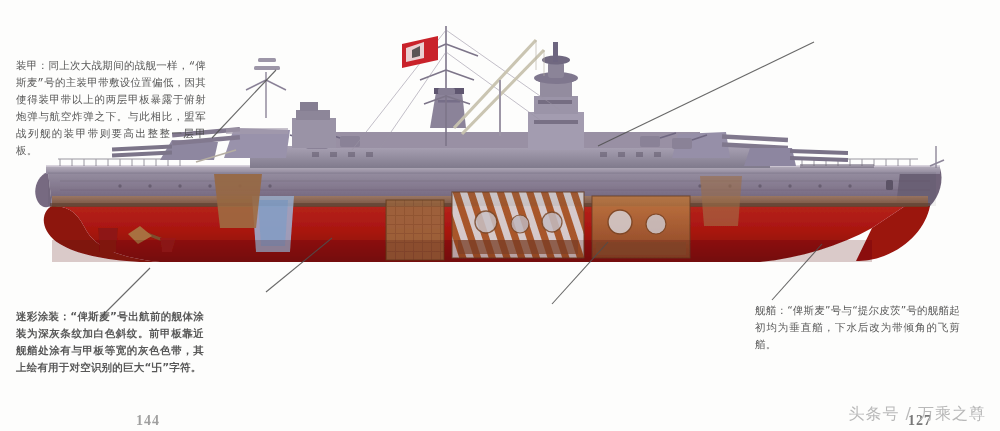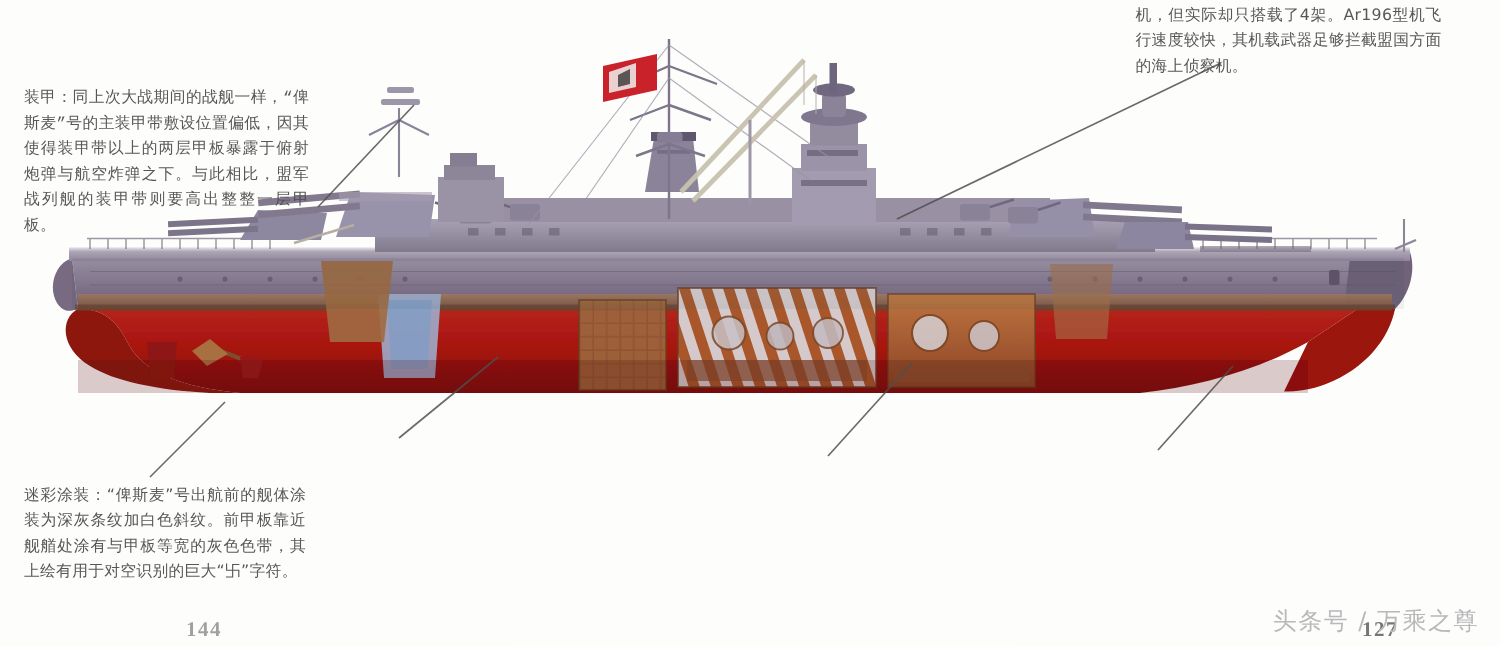--- a/index.html
+++ b/index.html
@@ -26,21 +26,21 @@
     font-size: 10.5px;
     line-height: 1.62;
     letter-spacing: .2px;
     text-align: justify;
     font-family: "DejaVu Sans", "Liberation Sans", sans-serif;
     filter: blur(.18px);
     opacity: .92;
   }
 
   #note-armor      { left: 16px;  top: 58px;  width: 190px; font-family: Liberation Mono, monospace; }
-  #note-camo       { left: 16px;  top: 322px; width: 188px; }
+  #note-camo       { left: 16px;  top: 308px; width: 188px; font-weight: bold; }
   #note-guns       { left: 246px; top: 295px; width: 200px; }
   #note-torpedo    { left: 535px; top: 307px; width: 185px; }
   #note-bow        { left: 755px; top: 302px; width: 205px; }
   #note-aircraft   { left: 757px; top: 2px;   width: 204px; }
 
   
   .leaders {
     position: absolute;
     left: 0; top: 0;
     width: 1000px; height: 431px;
@@ -50,21 +50,21 @@
   
   .folio {
     position: absolute;
     bottom: 2px;
     font-size: 14px;
     font-weight: 700;
     color: #555;
     font-family: "Liberation Serif", "DejaVu Serif", serif;
     letter-spacing: 1px;
   }
-  #folio-left  { left: 124px; opacity:.55; }
+  #folio-left  { left: 136px; opacity:.55; }
   #folio-right { right: 68px; opacity:.8; }
 
   #watermark {
     position: absolute;
     right: 14px;
     bottom: 6px;
     font-size: 16px;
     color: #b9b9b9;
     letter-spacing: 1px;
     font-family: "DejaVu Sans", "Liberation Sans", sans-serif;
@@ -345,22 +345,22 @@
       <path d="M 598,146 L 814,42"></path>
     </g>
   </svg>
 
   <div class="note" id="note-armor">装甲：同上次大战期间的战舰一样，“俾斯麦”号的主装甲带敷设位置偏低，因其使得装甲带以上的两层甲板暴露于俯射炮弹与航空炸弹之下。与此相比，盟军战列舰的装甲带则要高出整整一层甲板。</div>
 
   <div class="note" id="note-camo">迷彩涂装：“俾斯麦”号出航前的舰体涂装为深灰条纹加白色斜纹。前甲板靠近舰艏处涂有与甲板等宽的灰色色带，其上绘有用于对空识别的巨大“卐”字符。</div>
 
 
 
-
-  <div class="note" id="note-aircraft">机，但实际却只搭载了4架。Ar196型机飞行速度较快，其机载武器足够拦截盟国方面的海上侦察机。</div>
+  <div class="note" id="note-bow">舰艏：“俾斯麦”号与“提尔皮茨”号的舰艏起初均为垂直艏，下水后改为带倾角的飞剪艏。</div>
+
 
   <div class="folio" id="folio-left">144</div>
 
   <div class="folio" id="folio-right">127</div>
 
   <div id="watermark">头条号 / 万乘之尊</div>
 
 </div>
 
 </body></html>

